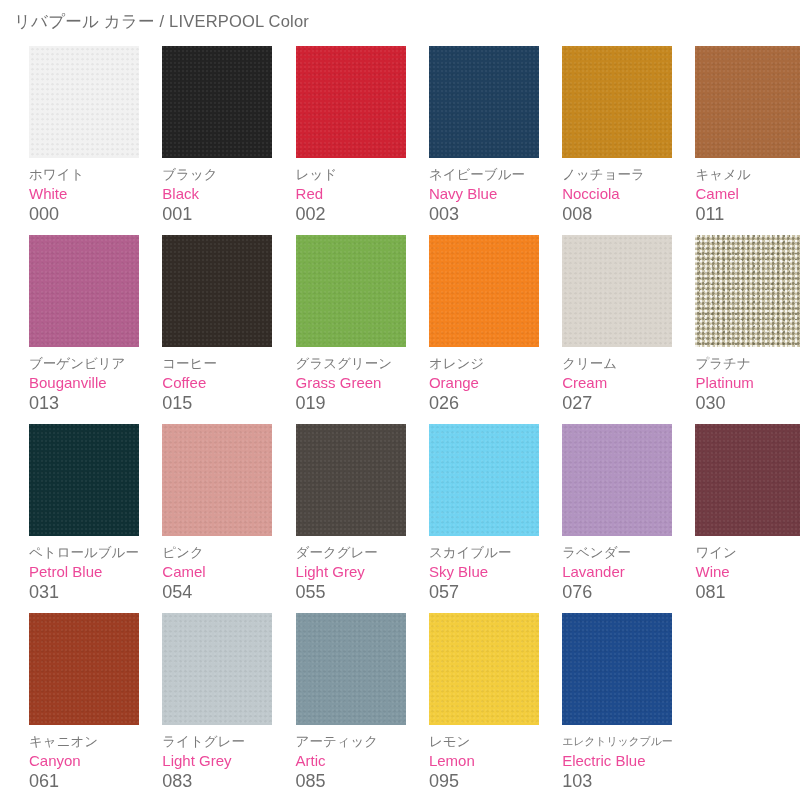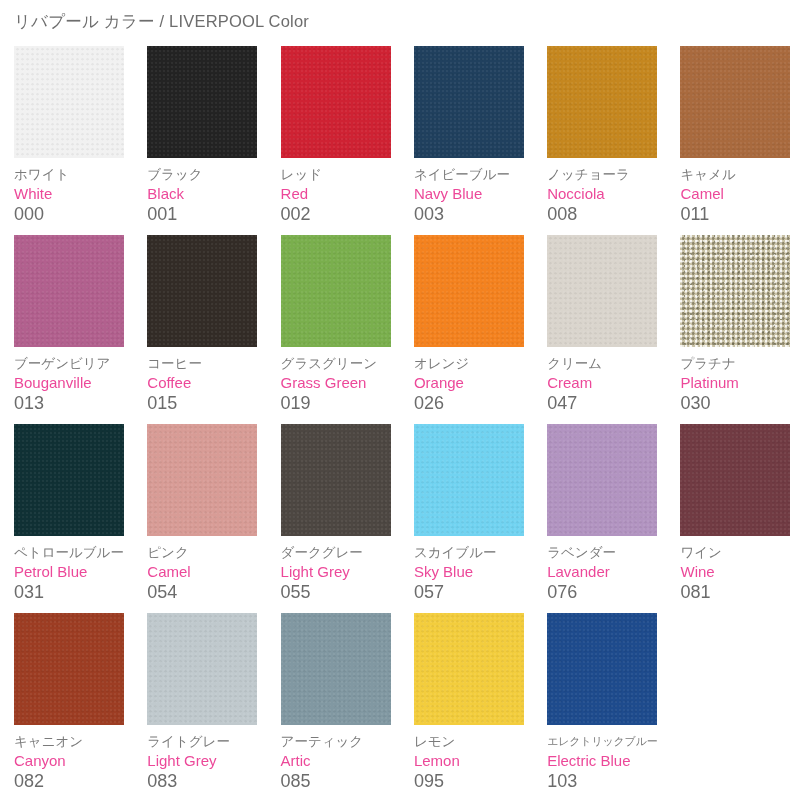--- a/index.html
+++ b/index.html
@@ -34,21 +34,21 @@
     position: absolute;
     left: 0;
     top: 46px;
     width: 800px;
     display: grid;
     grid-template-columns: repeat(6, 133.3px);
     grid-auto-rows: 189px;
   }
   .cell {
     position: relative;
-    padding-left: 14px;
+    padding-left: 29px;
     box-sizing: border-box;
   }
   .swatch {
     width: 110px;
     height: 112px;
     position: relative;
     overflow: hidden;
     background-repeat: repeat;
   }
   
@@ -183,21 +183,21 @@
           <div class="label-jp">オレンジ</div>
           <div class="label-en">Orange</div>
           <div class="label-code">026</div>
         </div>
       </div>
       <div class="cell">
         <div class="swatch" style="background-color: rgb(218, 213, 205);"></div>
         <div class="labels">
           <div class="label-jp">クリーム</div>
           <div class="label-en">Cream</div>
-          <div class="label-code">047</div>
+          <div class="label-code">027</div>
         </div>
       </div>
       <div class="cell">
         <div class="swatch platinum" style="background-color: rgb(201, 194, 166);"></div>
         <div class="labels">
           <div class="label-jp">プラチナ</div>
           <div class="label-en">Platinum</div>
           <div class="label-code">030</div>
         </div>
       </div>
@@ -247,21 +247,21 @@
           <div class="label-jp">ワイン</div>
           <div class="label-en">Wine</div>
           <div class="label-code">081</div>
         </div>
       </div>
       <div class="cell">
         <div class="swatch" style="background-color: rgb(157, 61, 35);"></div>
         <div class="labels">
           <div class="label-jp">キャニオン</div>
           <div class="label-en">Canyon</div>
-          <div class="label-code">082</div>
+          <div class="label-code">061</div>
         </div>
       </div>
       <div class="cell">
         <div class="swatch" style="background-color: rgb(192, 201, 205);"></div>
         <div class="labels">
           <div class="label-jp">ライトグレー</div>
           <div class="label-en">Light Grey</div>
           <div class="label-code">083</div>
         </div>
       </div>

